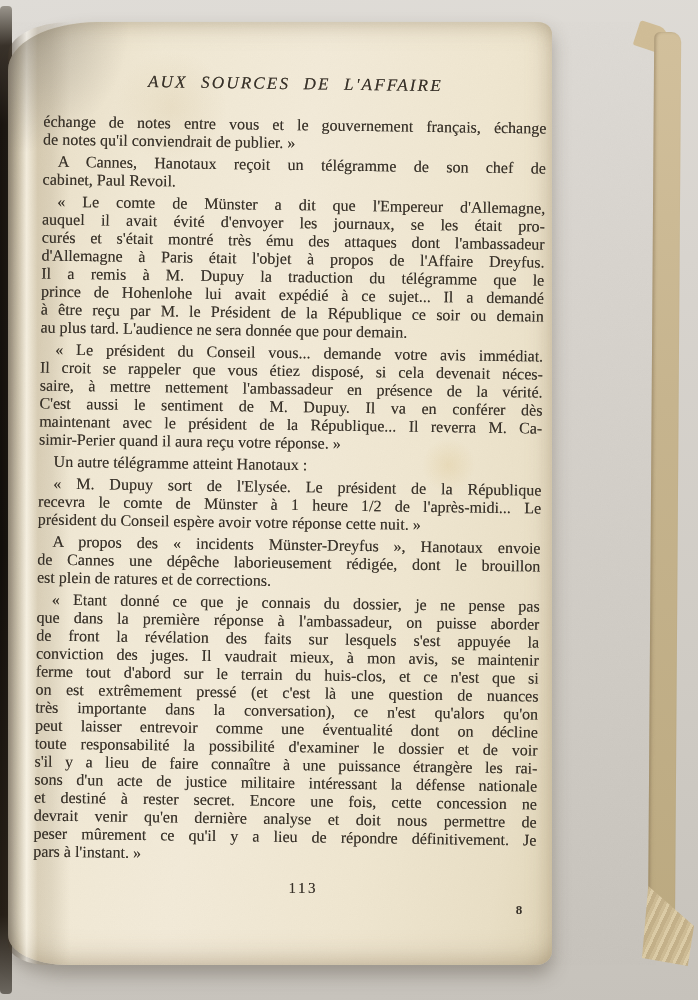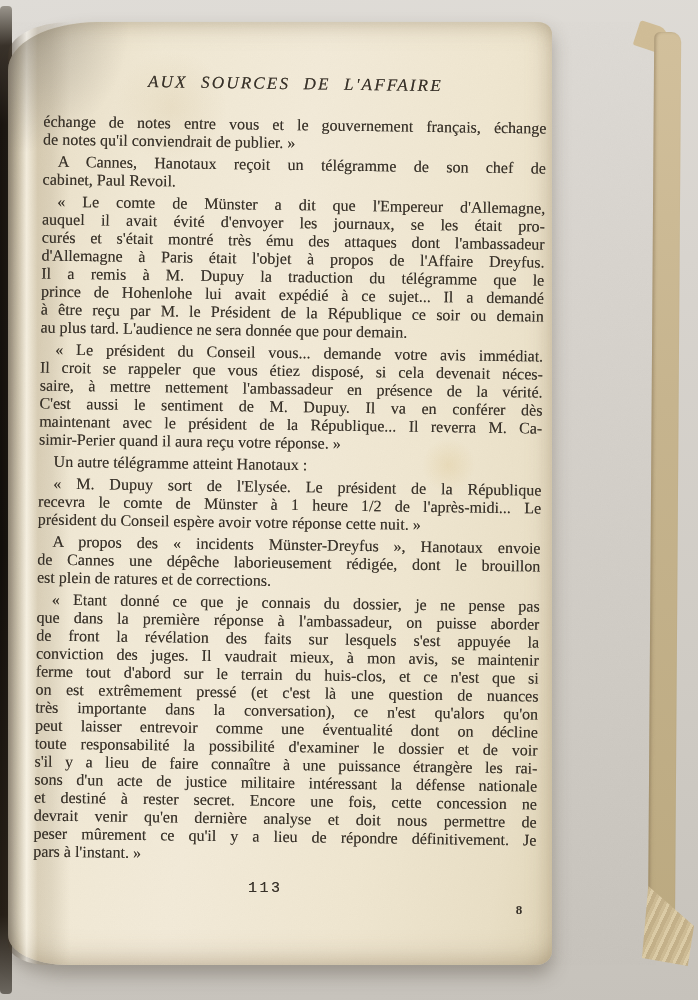--- a/index.html
+++ b/index.html
@@ -77,24 +77,23 @@
   }
   .para { margin-top:4px; }
   .para:first-child { margin-top:0; }
   .line {
     line-height:18px; height:18px; overflow:hidden;
     text-align:justify; text-align-last:justify;
   }
   .line.last { text-align-last:left; }
   .para.indent .line.first { text-indent:15px; }
   .pagenum {
-    position:absolute; left:240px; top:858px; width:70px; text-align:left;
+    position:absolute; left:240px; top:858px; width:70px; text-align:right;
     font-size:15px; letter-spacing:2.5px; color:var(--ink,#38322a);
     text-shadow:0 0 .4px rgba(50,42,30,.6);
-    font-family:Liberation Mono, monospace;
   }
   .sig {
     position:absolute; left:500px; top:880px; width:22px; text-align:center;
     font-size:13px; font-weight:600; color:var(--ink,#38322a);
   }
   .watermark {
     position:absolute; left:184px; top:625px; white-space:nowrap;
     font-family:"Liberation Sans", sans-serif; font-size:44px; line-height:44px;
     letter-spacing:-0.5px; color:var(--wm,#2c67e4);
   }

